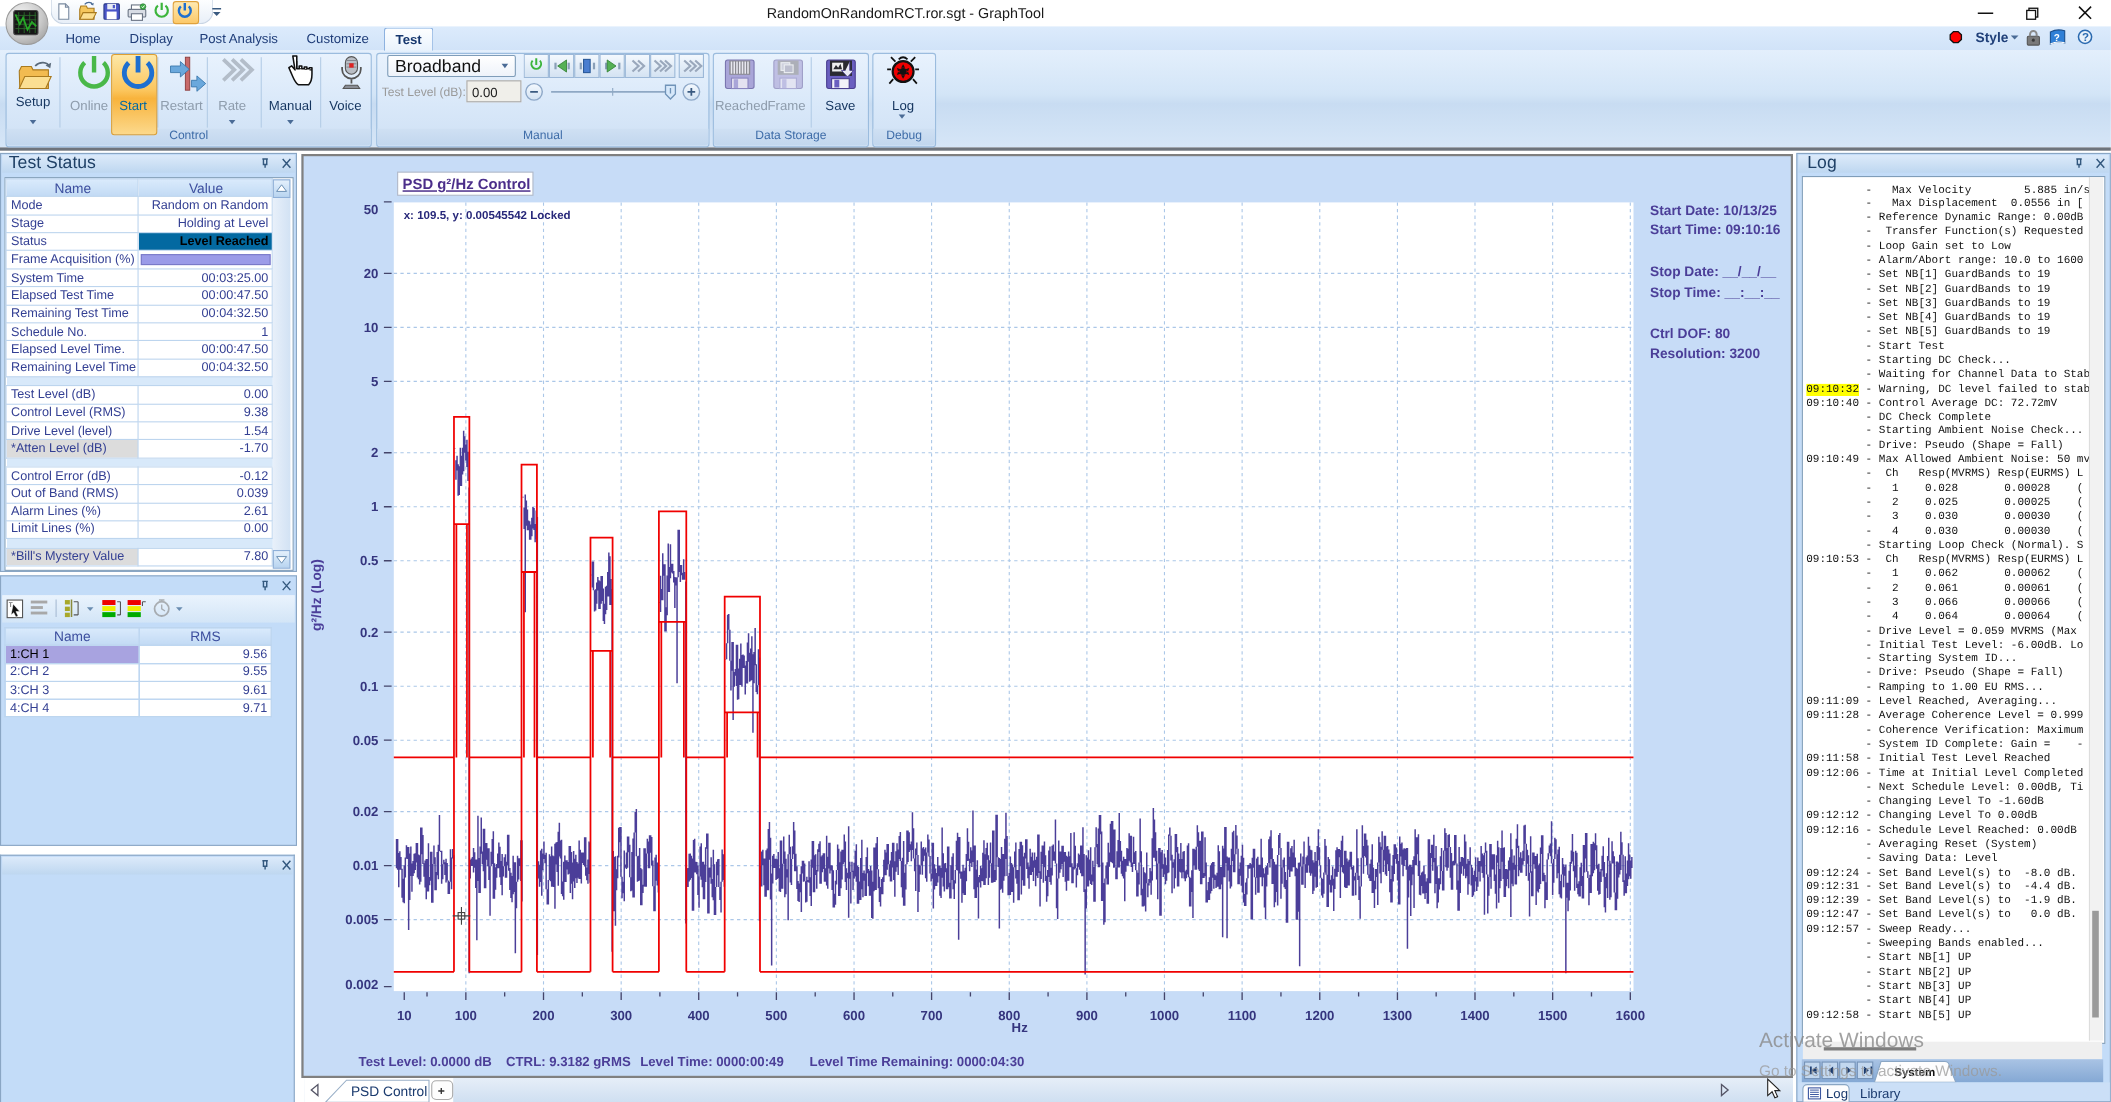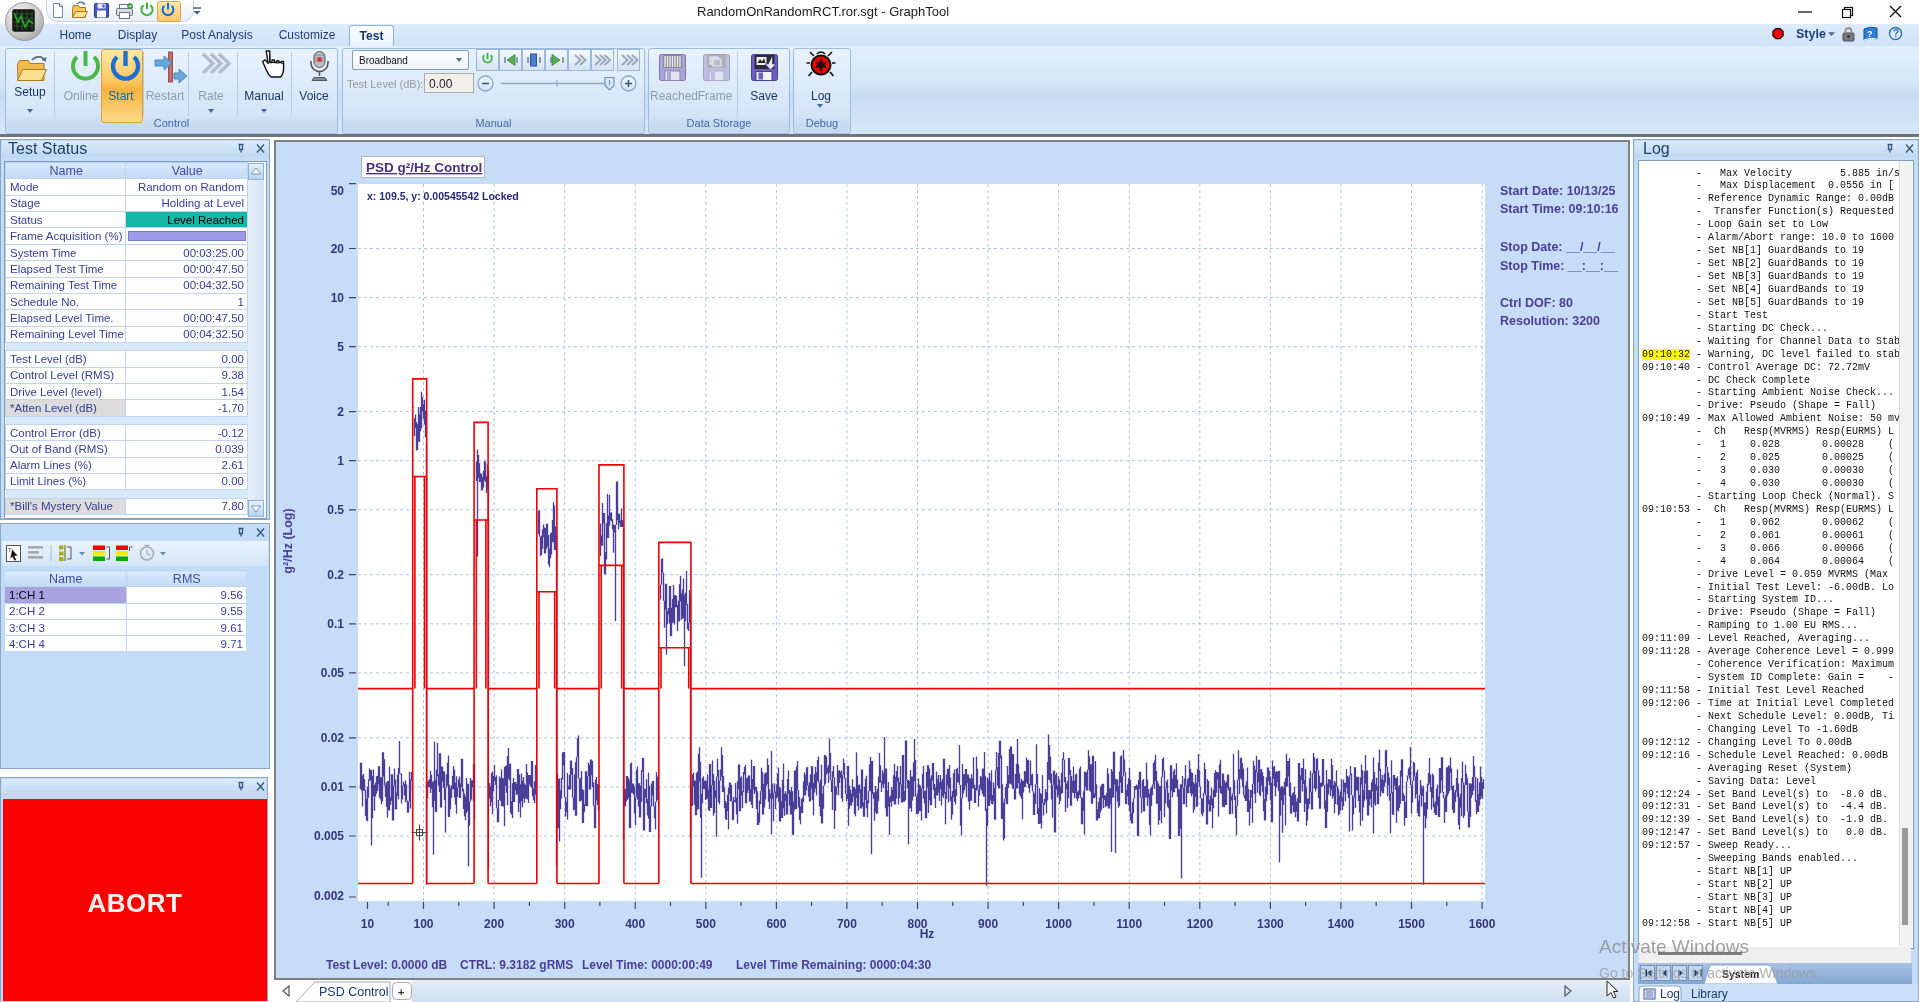--- a/index.html
+++ b/index.html
@@ -197,21 +197,21 @@
     <path d="M3 10v2a8.5 8.5 0 0 0 17 0v-2" fill="none" stroke="#555" stroke-width="1.6"></path>
     <line x1="11.5" y1="21" x2="11.5" y2="25" stroke="#555" stroke-width="1.6"></line>
     <path d="M6 26.5h11l2 3H4z" fill="#8a8e96" stroke="#555"></path>
   </g>
 </svg>
 
 <div class="abs group" style="left:342px;width:301px">
   <div class="abs glabel">Manual</div>
 </div>
 <div class="abs" style="left:352px;top:50px;width:117px;height:20px;background:linear-gradient(#fff,#eef3fa);
-  border:1px solid #7f9db9;border-radius:2px;font-size:10px;color:#111;line-height:20px;padding-left:6px;box-sizing:border-box">Broadband</div>
+  border:1px solid #7f9db9;border-radius:2px;font-size:16px;color:#111;line-height:20px;padding-left:6px;box-sizing:border-box">Broadband</div>
 <div class="abs ddarrow" style="left:456px;top:58px"></div>
 <div class="abs" style="left:476px;top:49px;width:163px;height:22px"></div>
 <svg class="abs" style="left:476px;top:49px;width:165px;height:22px" viewBox="0 0 165 22">
   <defs>
     <linearGradient id="btng" x1="0" y1="0" x2="0" y2="1">
       <stop offset="0" stop-color="#f4f9fe"></stop>
         <stop offset="1" stop-color="#d3e2f2"></stop>
     </linearGradient>
   </defs>
   <g stroke="#9cb8d8">
@@ -337,21 +337,21 @@
     <tr>
           <td>Mode</td>
           <td class="v">Random on Random</td>
         </tr>
     <tr>
           <td>Stage</td>
           <td class="v">Holding at Level</td>
         </tr>
     <tr>
           <td>Status</td>
-          <td class="v" style="background:#14b8a6;color:#000;font-weight:400">Level Reached</td>
+          <td class="v" style="background:#0369a1;color:#000;font-weight:700">Level Reached</td>
         </tr>
     <tr>
           <td>Frame Acquisition (%)</td>
           <td class="v" style="padding:0">
             <div style="margin:3px 1px 3px 2px;height:8px;background:#9b9be8;border:1px solid #7a7ac8"></div>
           </td>
         </tr>
     <tr>
           <td>System Time</td>
           <td class="v">00:03:25.00</td>
@@ -514,22 +514,20 @@
 </div>
 
 <div class="abs" style="left:0px;top:777px;width:268px;height:225px;background:#c3dcf8;border:1px solid #8aa6c4;border-bottom:none;box-sizing:border-box">
   <div class="abs panel-hdr" style="left:1px;top:1px;right:1px;height:16px"></div>
   <svg class="abs" style="left:234px;top:3px;width:32px;height:12px" viewBox="0 0 32 12">
     <g stroke="#33587e" stroke-width="1.3" fill="none">
       <path d="M3.5 1.5h5M4.5 1.5v5h3v-5M6 6.5v3"></path>
       <path d="M22 1.5l7 8M29 1.5l-7 8"></path>
     </g>
   </svg>
-  <div class="abs" style="left:2px;top:21px;width:264px;height:202px;background:#fb0202;color:#f2f2f2;
-    font-size:26px;font-weight:700;text-align:center;line-height:208px;letter-spacing:0.5px">ABORT</div>
 </div>
 
 <div class="abs chartbox"></div>
 <svg class="abs" style="left:278px;top:142px;width:1352px;height:836px" viewBox="0 0 1352 836">
   <style>.tl{font:600 12px "Liberation Sans",sans-serif;fill:#35357e}</style>
   <rect x="80" y="42" width="1127" height="717" fill="#fff"></rect>
   <path d="M145.5 42V759M216.1 42V759M286.7 42V759M357.2 42V759M427.8 42V759M498.4 42V759M568.9 42V759M639.5 42V759M710.1 42V759M780.6 42V759M851.2 42V759M921.8 42V759M992.4 42V759M1062.9 42V759M1133.5 42V759M1204.1 42V759" stroke="#abc7e8" stroke-width="1" stroke-dasharray="3 3" fill="none"></path>
   <path d="M80 106.5H1207M80 155.6H1207M80 204.7H1207M80 269.6H1207M80 318.7H1207M80 367.8H1207M80 432.7H1207M80 481.8H1207M80 530.9H1207M80 595.8H1207M80 644.9H1207M80 694.0H1207" stroke="#abc7e8" stroke-width="1" stroke-dasharray="3 3" fill="none"></path>
   <path d="M89.5 760v7M145.5 760v7M216.1 760v7M286.7 760v7M357.2 760v7M427.8 760v7M498.4 760v7M568.9 760v7M639.5 760v7M710.1 760v7M780.6 760v7M851.2 760v7M921.8 760v7M992.4 760v7M1062.9 760v7M1133.5 760v7M1204.1 760v7M110.2 760v4M180.8 760v4M251.4 760v4M321.9 760v4M392.5 760v4M463.1 760v4M533.6 760v4M604.2 760v4M674.8 760v4M745.4 760v4M815.9 760v4M886.5 760v4M957.1 760v4M1027.6 760v4M1098.2 760v4M1168.8 760v4M71 41.6h7M71 106.5h7M71 155.6h7M71 204.7h7M71 269.6h7M71 318.7h7M71 367.8h7M71 432.7h7M71 481.8h7M71 530.9h7M71 595.8h7M71 644.9h7M71 694.0h7M71 755h7" stroke="#44446a" stroke-width="1.2" fill="none"></path>
   <text x="66" y="52.7" text-anchor="end" class="tl">50</text>

